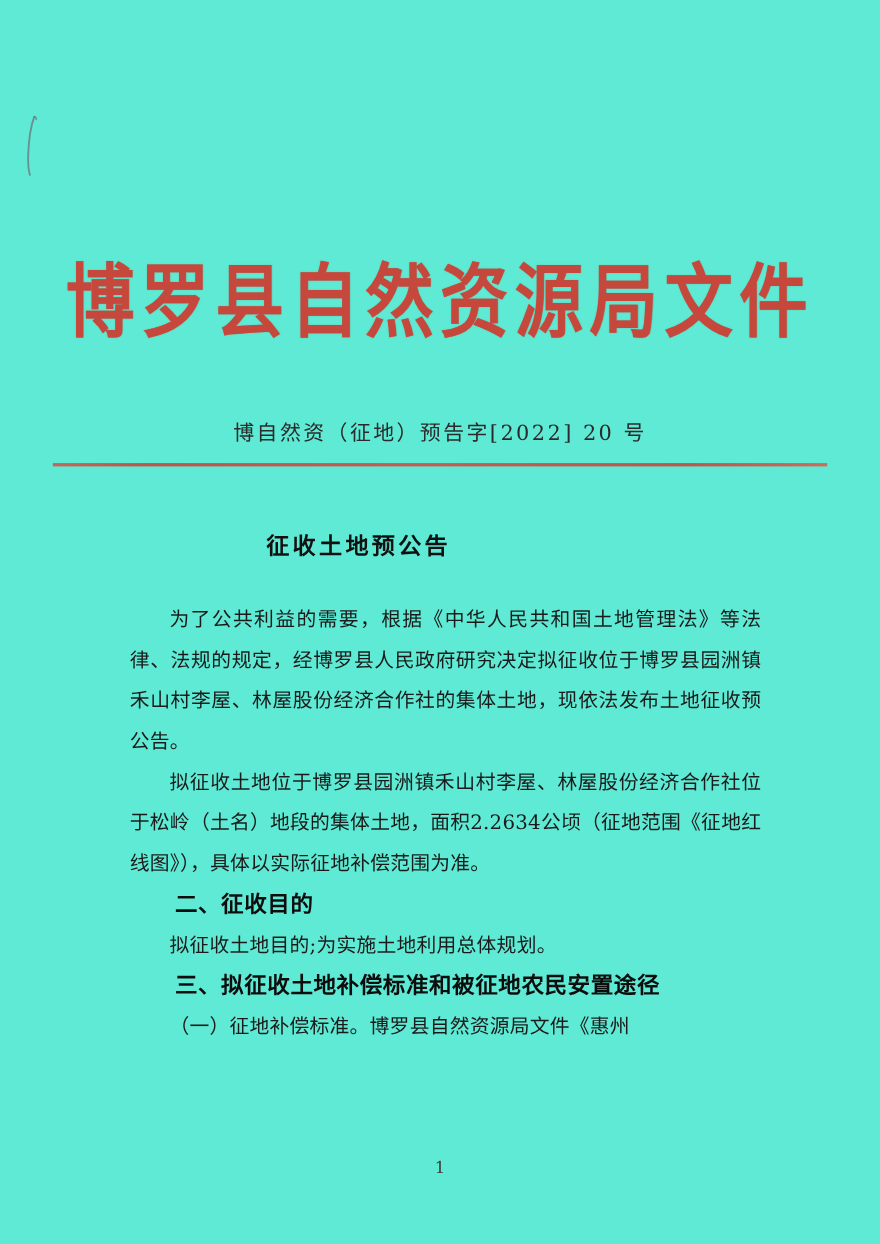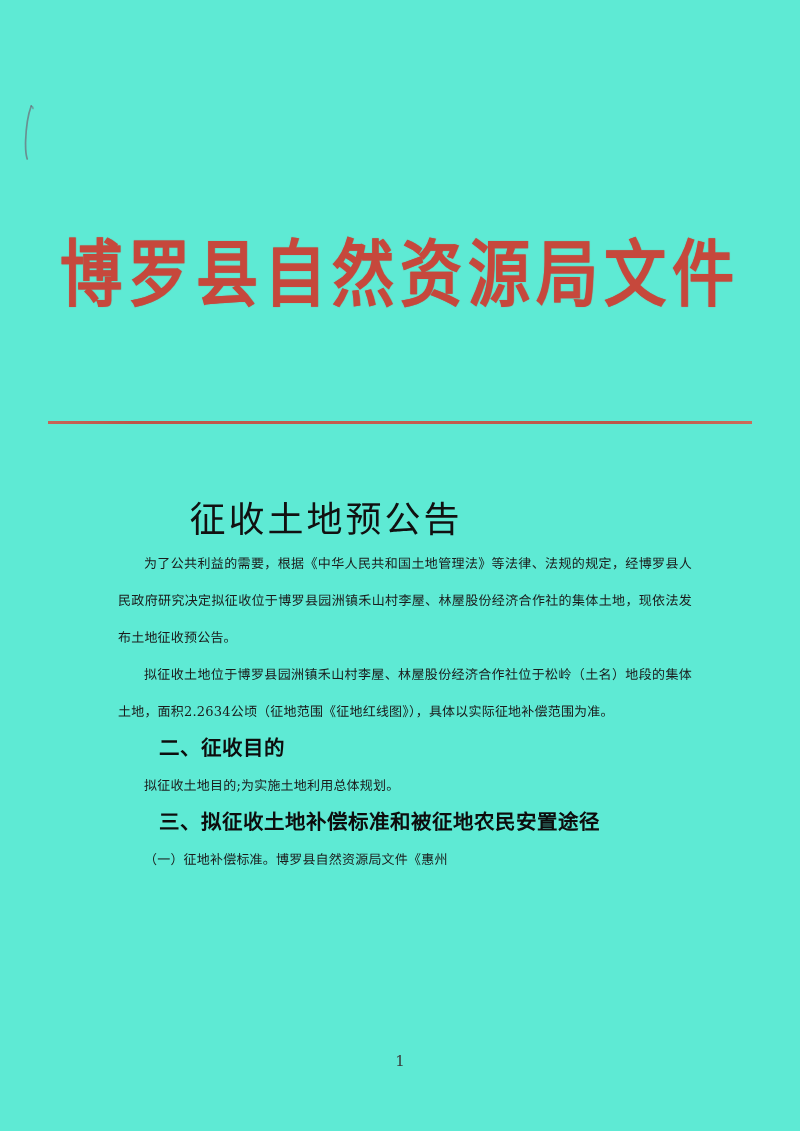--- a/index.html
+++ b/index.html
@@ -84,38 +84,38 @@
   }
 
   
   .doc-heading {
     position: absolute;
     left: 0;
     top: 466px;
     width: 652px;
     text-align: center;
     font-family: "DejaVu Sans", "Liberation Sans", sans-serif;
-    font-weight: 400;
-    font-size: 36px;
+    font-weight: 700;
+    font-size: 21px;
     letter-spacing: 3px;
     color: #111111;
     white-space: nowrap;
   }
 
   
   .body-block {
     position: absolute;
     left: 118px;
     top: 545px;
     width: 574px;
   }
 
   .para {
     margin: 0;
-    font-size: 13px;
+    font-size: 18px;
     line-height: 37px;
     color: #1b1b1b;
     text-align: justify;
     text-justify: inter-character;
     letter-spacing: 0.2px;
   }
   .para.indent {
     text-indent: 2em;
   }
 
@@ -150,20 +150,21 @@
     <svg width="16" height="56" viewBox="0 0 16 56" xmlns="http://www.w3.org/2000/svg">
       <path d="M9.2 1 C6.2 9, 4.1 22, 3.6 36 C3.4 44, 3.9 50, 5.2 54" fill="none" stroke="#6d6d78" stroke-width="1.7" stroke-linecap="round" opacity="0.72"></path>
       <path d="M9.2 1 C10.6 1.6, 11.2 2.6, 11.0 3.6" fill="none" stroke="#6d6d78" stroke-width="1.5" stroke-linecap="round" opacity="0.6"></path>
     </svg>
   </div>
 
   <div class="masthead">
     <span class="masthead-title">博罗县自然资源局文件</span>
   </div>
 
+  <div class="doc-number">博自然资（征地）预告字[2022] 20 号</div>
 
   <div class="red-rule"></div>
 
   <h1 class="doc-heading">征收土地预公告</h1>
 
   <div class="body-block">
 
     <p class="para indent">为了公共利益的需要，根据《中华人民共和国土地管理法》等法律、法规的规定，经博罗县人民政府研究决定拟征收位于博罗县园洲镇禾山村李屋、林屋股份经济合作社的集体土地，现依法发布土地征收预公告。</p>
 
     <p class="para indent">拟征收土地位于博罗县园洲镇禾山村李屋、林屋股份经济合作社位于松岭（土名）地段的集体土地，面积2.2634公顷（征地范围《征地红线图》），具体以实际征地补偿范围为准。</p>

